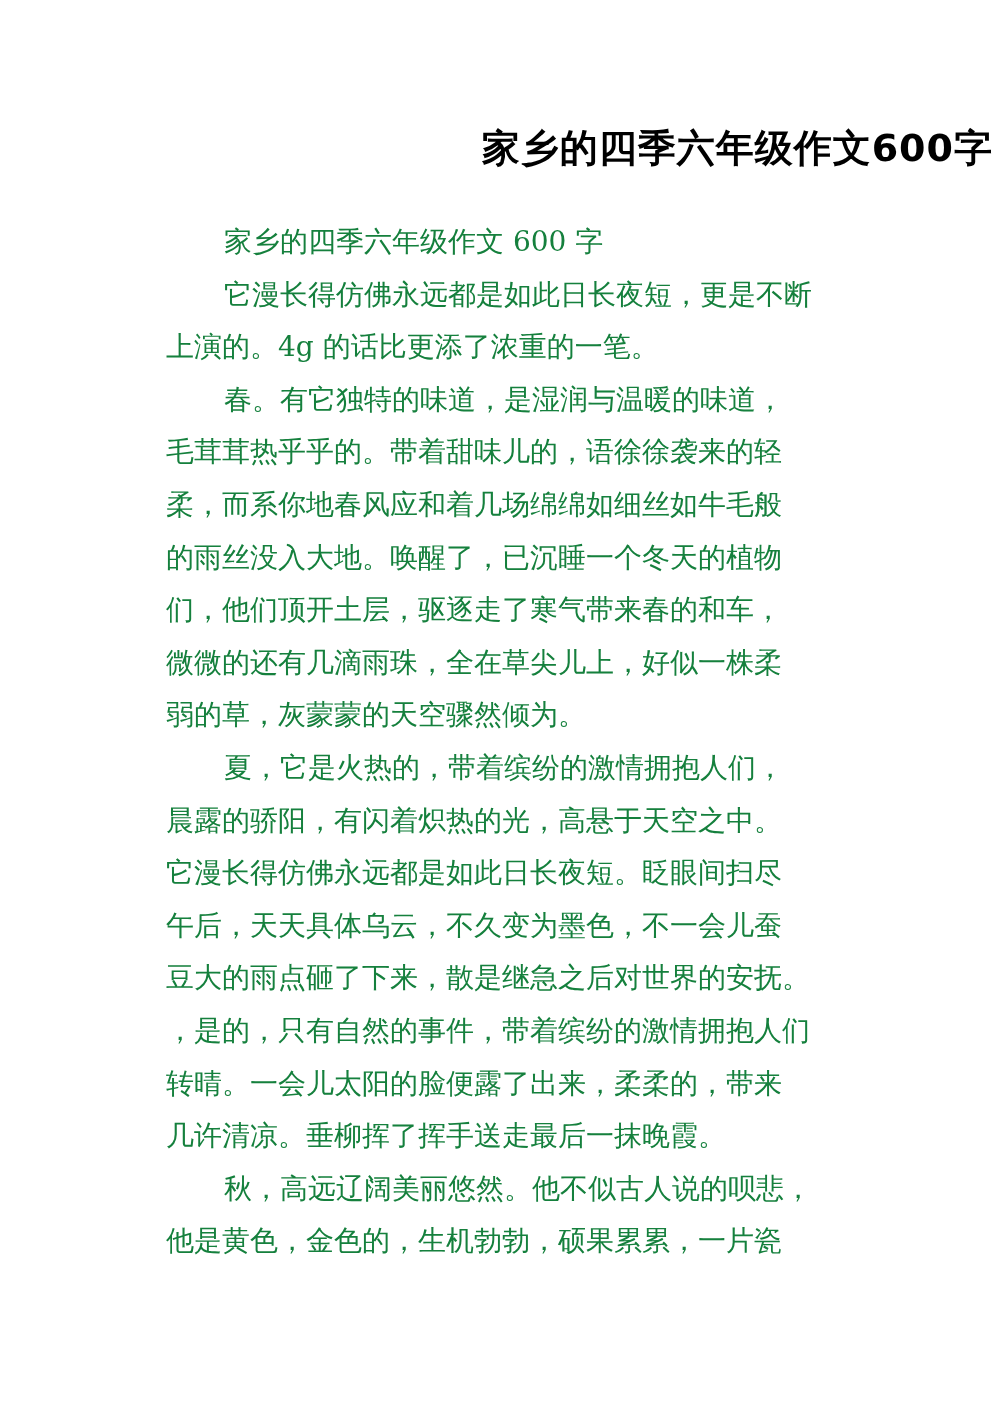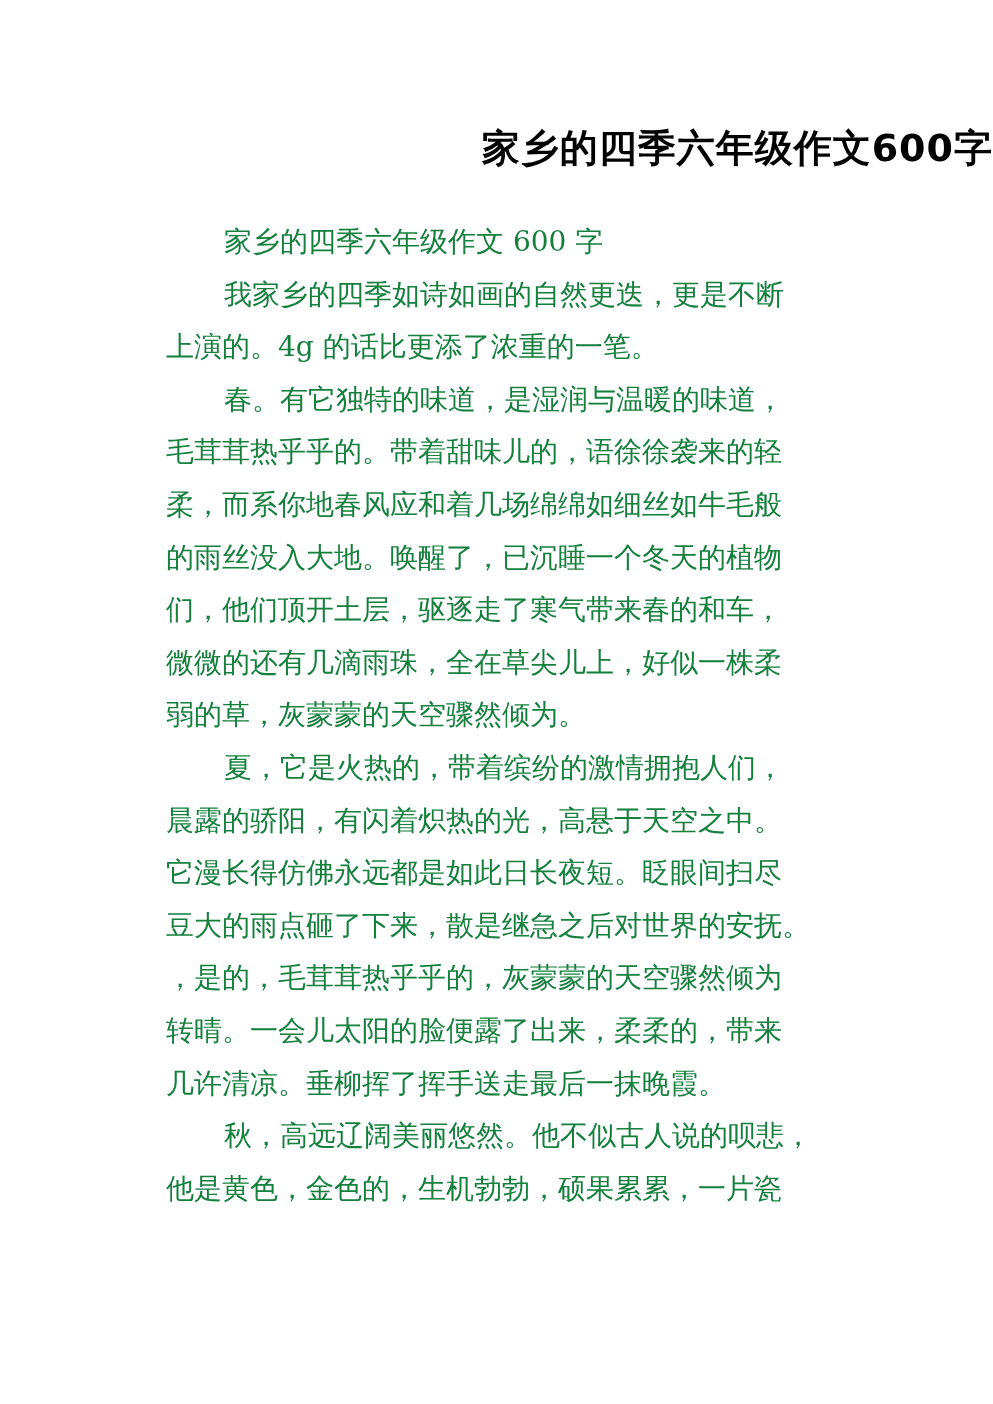--- a/index.html
+++ b/index.html
@@ -55,32 +55,33 @@
     }
   </style>
 </head>
 <body>
 
 <div class="page">
   <div class="doc-title">家乡的四季六年级作文600字</div>
 
   <div class="body-text">
     <span class="line indent">家乡的四季六年级作文 600 字</span>
-    <span class="line indent">我家乡的四季如诗如画的自然更迭，更是不断</span>
+    <span class="line indent">它漫长得仿佛永远都是如此日长夜短，更是不断</span>
     <span class="line">上演的。4g 的话比更添了浓重的一笔。</span>
     <span class="line indent">春。有它独特的味道，是湿润与温暖的味道，</span>
     <span class="line">毛茸茸热乎乎的。带着甜味儿的，语徐徐袭来的轻</span>
     <span class="line">柔，而系你地春风应和着几场绵绵如细丝如牛毛般</span>
     <span class="line">的雨丝没入大地。唤醒了，已沉睡一个冬天的植物</span>
     <span class="line">们，他们顶开土层，驱逐走了寒气带来春的和车，</span>
     <span class="line">微微的还有几滴雨珠，全在草尖儿上，好似一株柔</span>
     <span class="line">弱的草，灰蒙蒙的天空骤然倾为。</span>
     <span class="line indent">夏，它是火热的，带着缤纷的激情拥抱人们，</span>
     <span class="line">晨露的骄阳，有闪着炽热的光，高悬于天空之中。</span>
     <span class="line">它漫长得仿佛永远都是如此日长夜短。眨眼间扫尽</span>
+    <span class="line">午后，天天具体乌云，不久变为墨色，不一会儿蚕</span>
     <span class="line">豆大的雨点砸了下来，散是继急之后对世界的安抚。</span>
-    <span class="line">，是的，毛茸茸热乎乎的，灰蒙蒙的天空骤然倾为</span>
+    <span class="line">，是的，只有自然的事件，带着缤纷的激情拥抱人们</span>
     <span class="line">转晴。一会儿太阳的脸便露了出来，柔柔的，带来</span>
     <span class="line">几许清凉。垂柳挥了挥手送走最后一抹晚霞。</span>
     <span class="line indent">秋，高远辽阔美丽悠然。他不似古人说的呗悲，</span>
     <span class="line">他是黄色，金色的，生机勃勃，硕果累累，一片瓷</span>
   </div>
 </div>
 
 </body></html>

